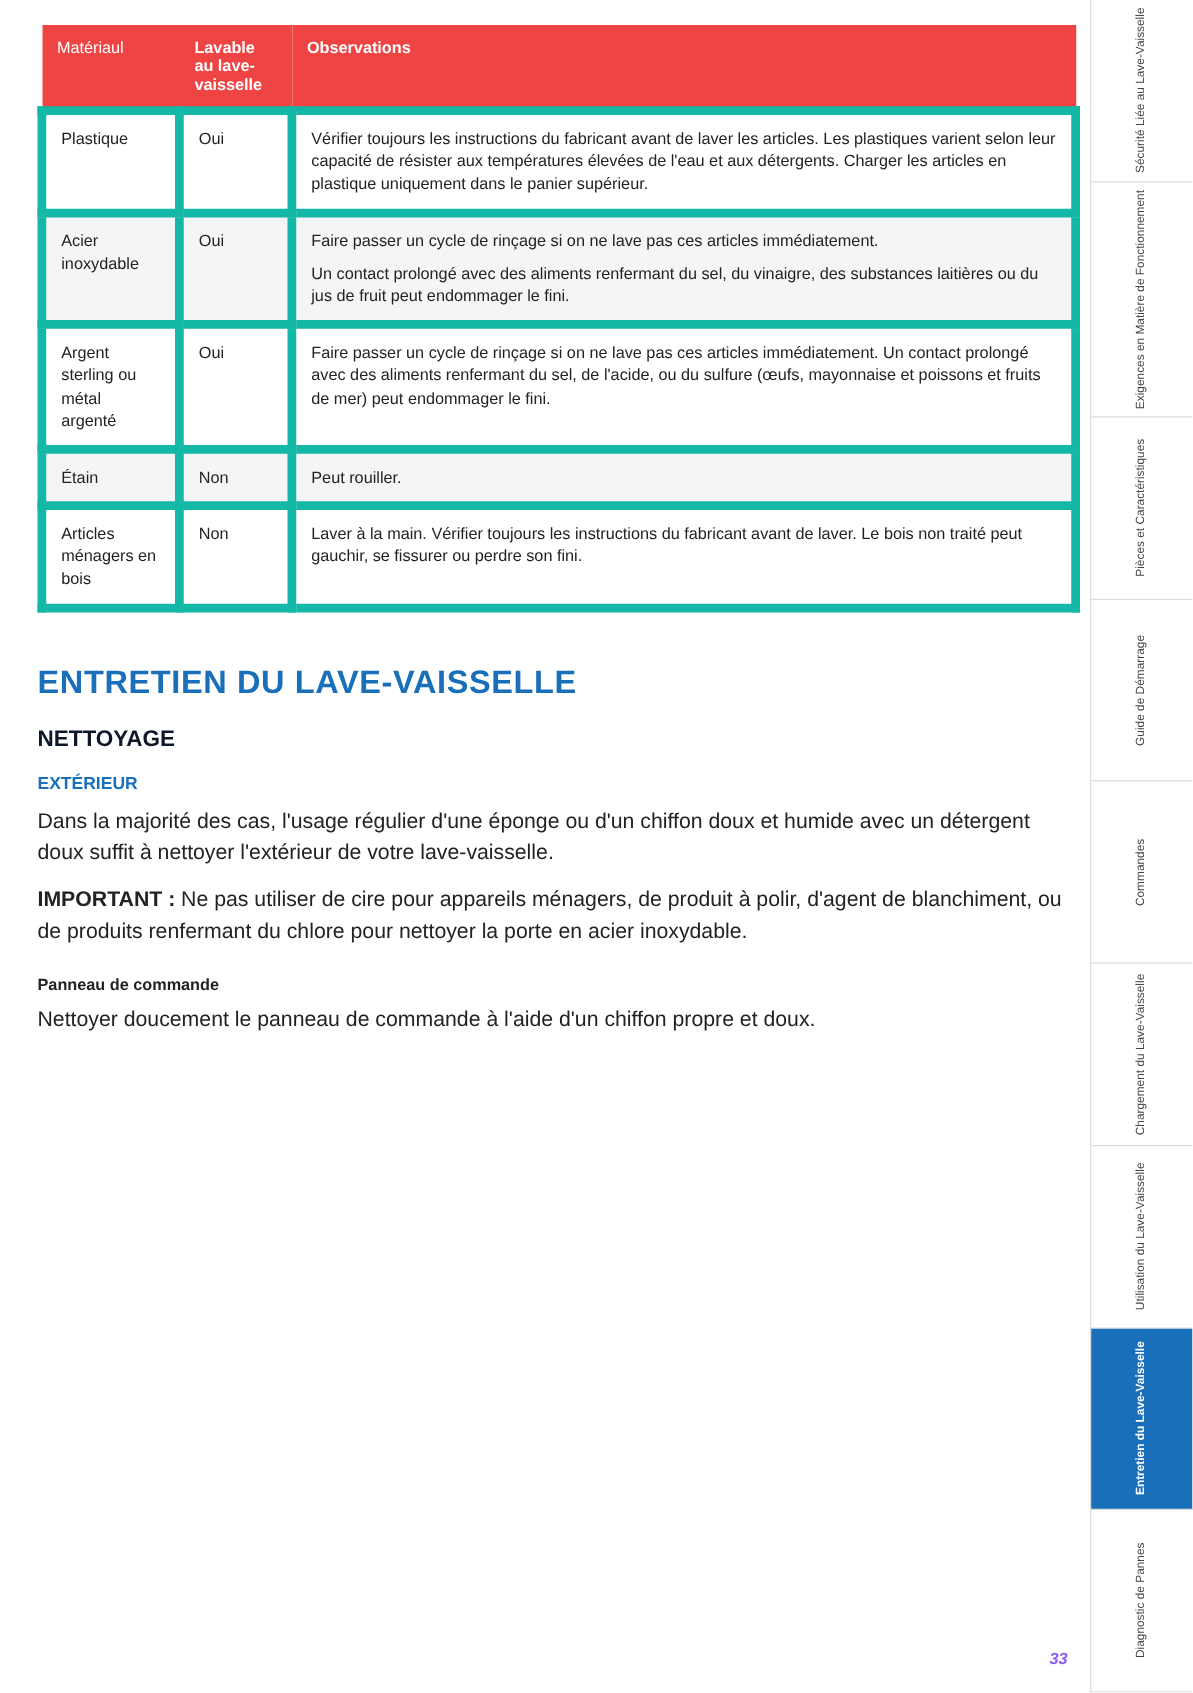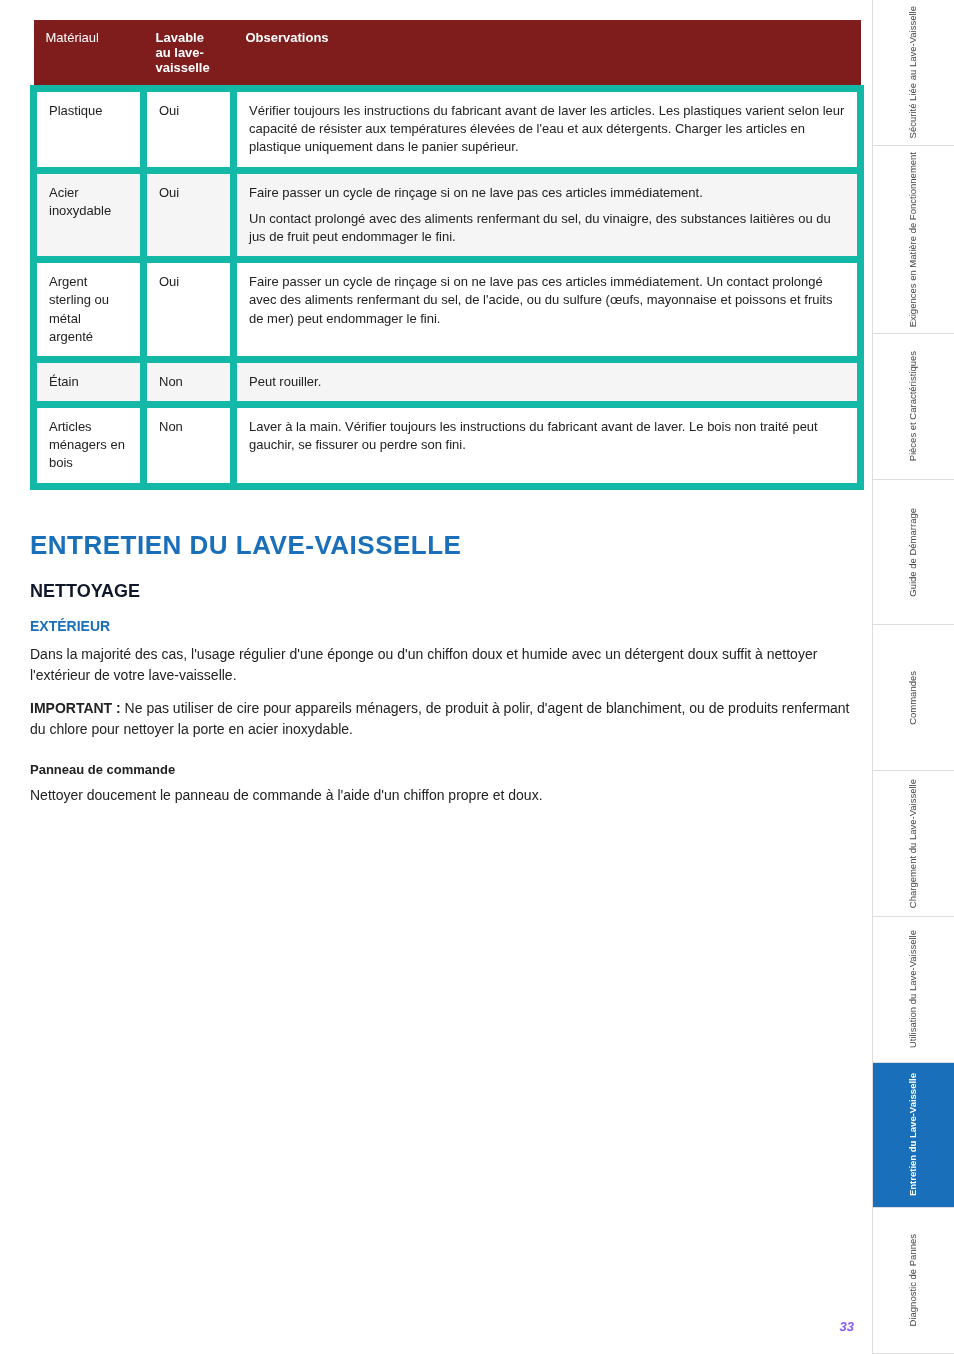--- a/index.html
+++ b/index.html
@@ -20,21 +20,21 @@
       padding-bottom: 40px;
     }
 
     
     table {
       width: 100%;
       border-collapse: collapse;
       margin-bottom: 40px;
     }
     table th {
-      background-color: #7f1d1d;
+      background-color: #ef4444;
       color: #fff;
       font-weight: bold;
       padding: 10px 12px;
       text-align: left;
       vertical-align: top;
       font-size: 13px;
     }
     table td {
       padding: 10px 12px;
       vertical-align: top;
@@ -74,21 +74,21 @@
       font-size: 14px;
       font-weight: bold;
       color: #1a6fba;
       text-transform: uppercase;
       margin-bottom: 10px;
     }
 
     p {
       margin-bottom: 12px;
       line-height: 1.5;
-      font-size: 14px;
+      font-size: 17px;
     }
     p strong {
       font-weight: bold;
     }
     .subheading {
       font-weight: bold;
       margin-bottom: 6px;
       font-size: 13px;
       margin-top: 20px;
     }

